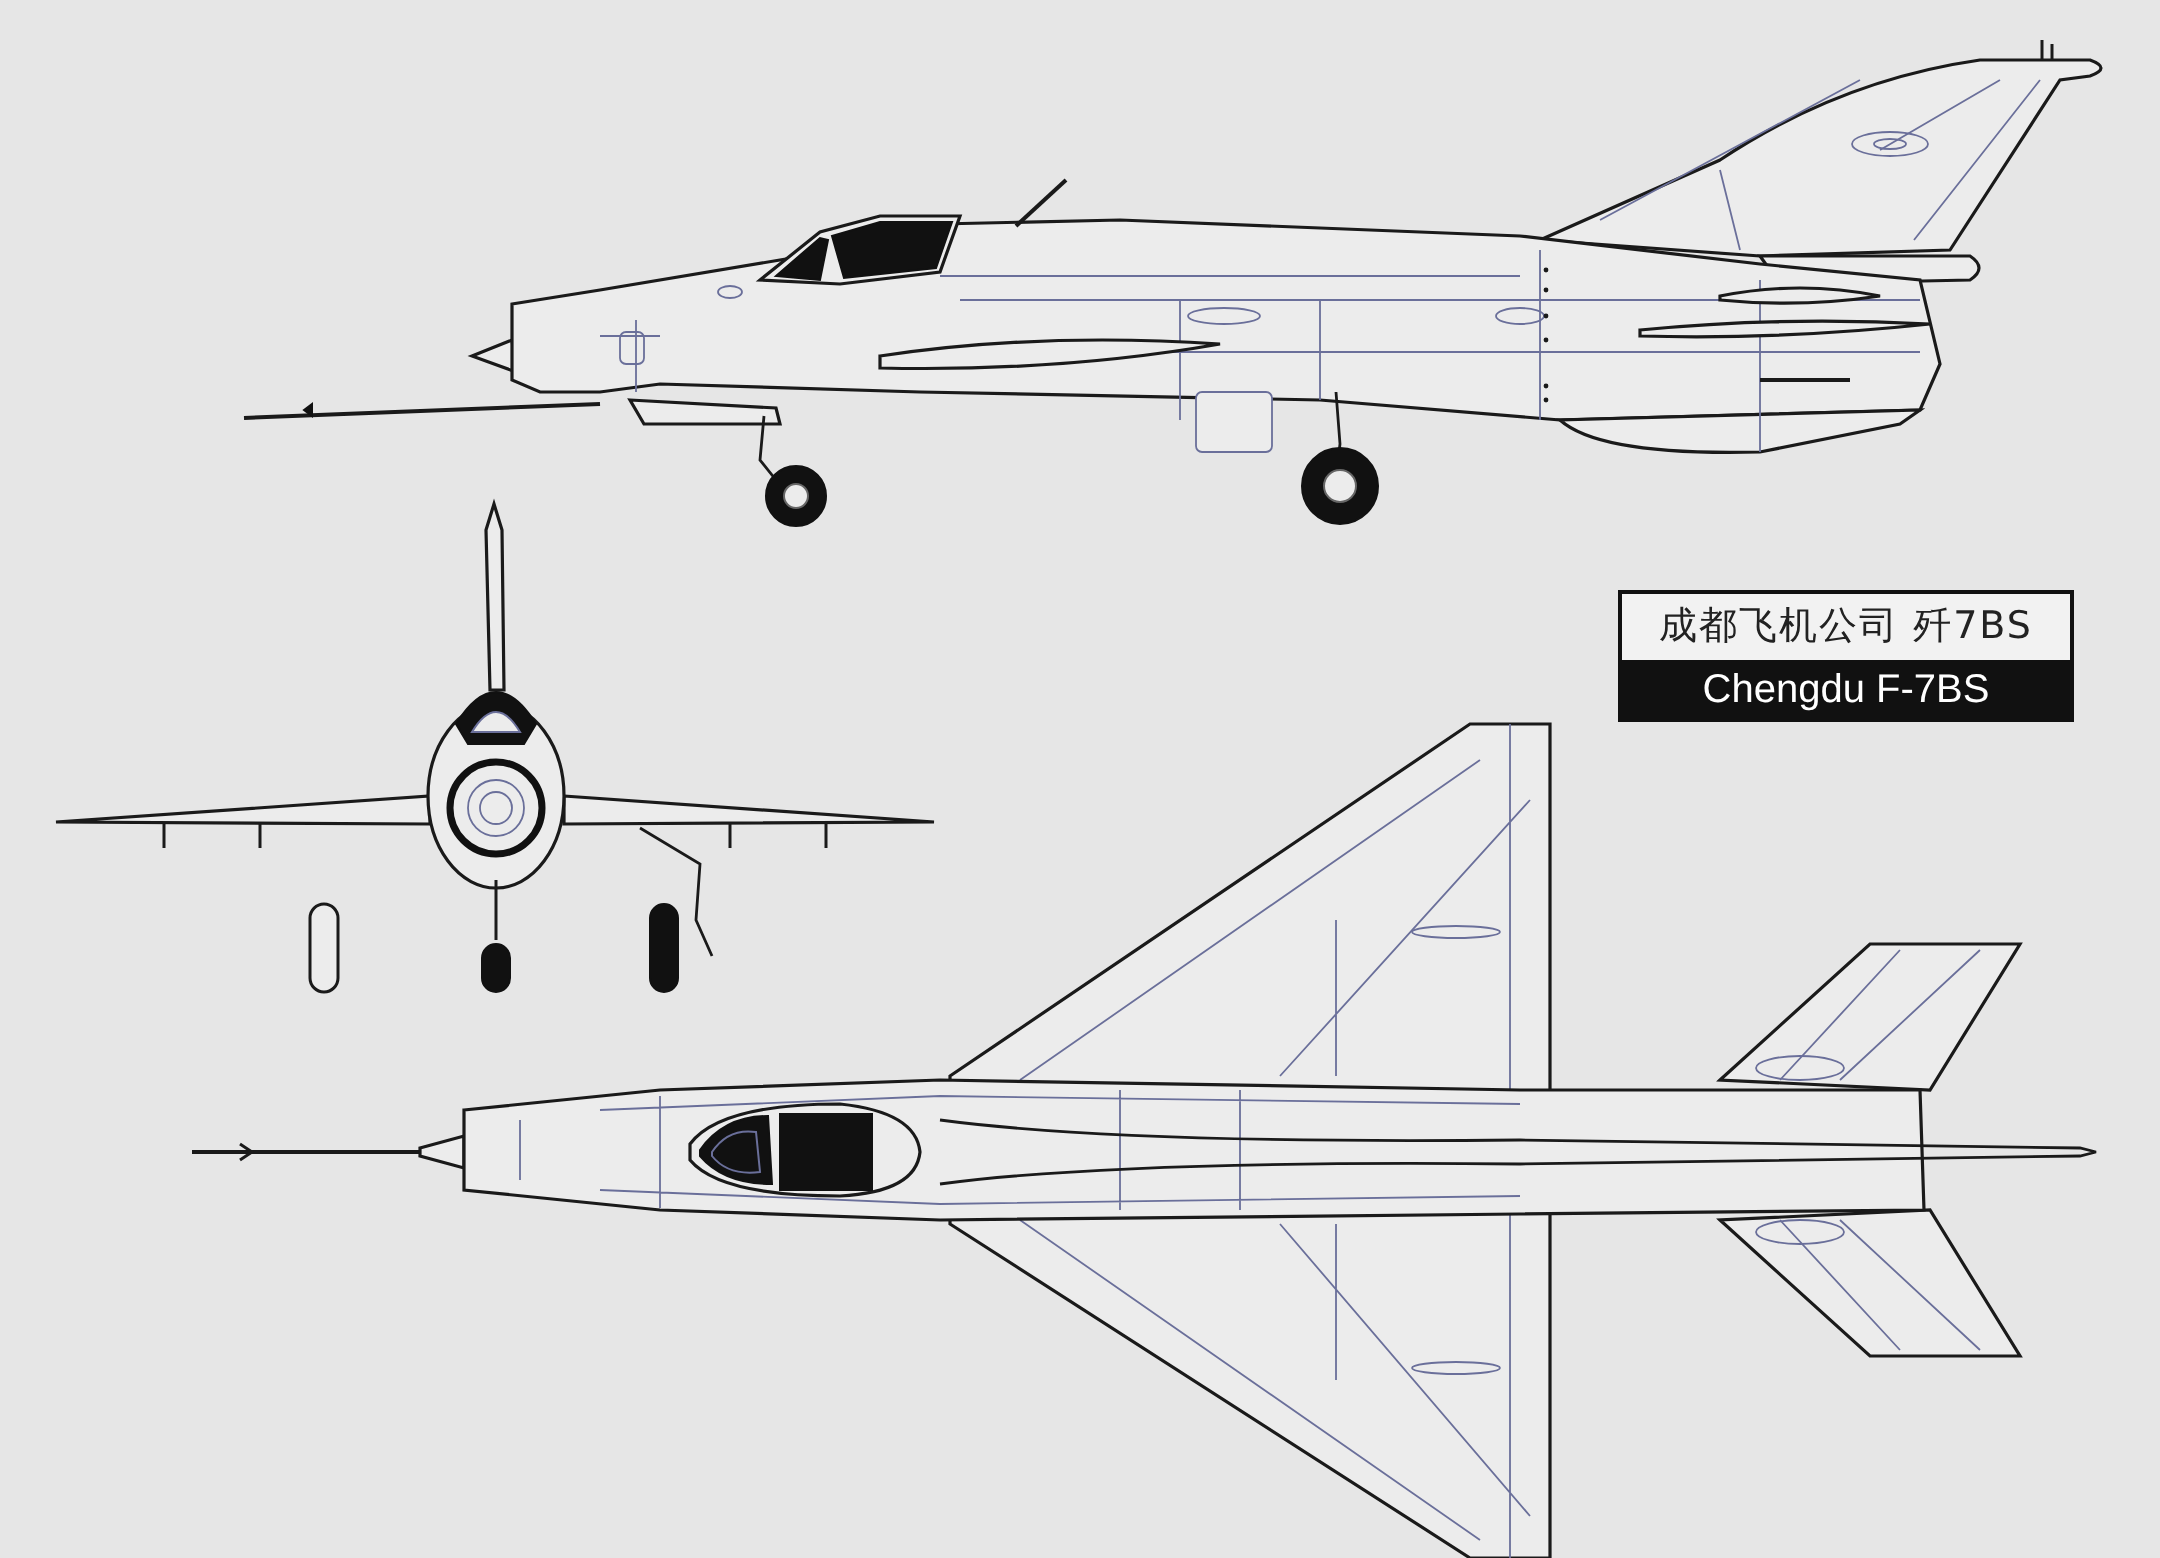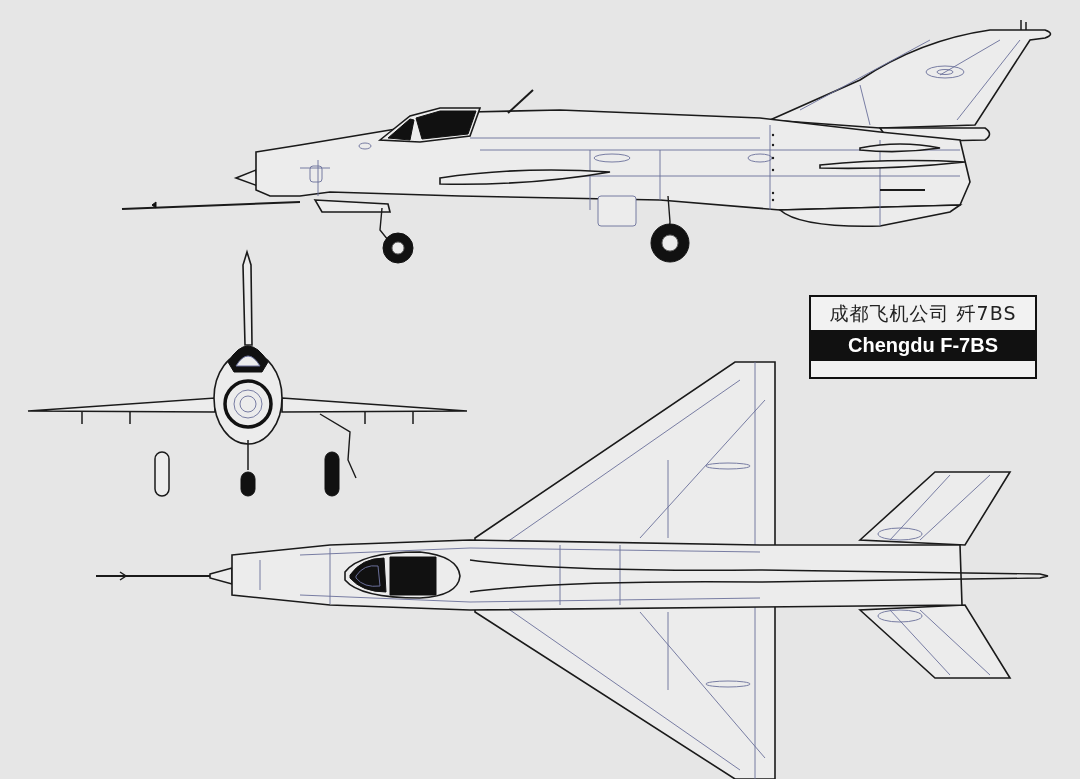--- a/index.html
+++ b/index.html
@@ -4,31 +4,31 @@
 <style>
   html, body { margin: 0; padding: 0; }
   body {
     width: 1080px; height: 779px; overflow: hidden;
     background: #e6e6e6;
     font-family: "Liberation Sans", sans-serif;
     position: relative;
   }
   .view { position: absolute; left: 0; top: 0; }
   .title-block {
-    position: absolute; left: 809px; top: 295px; width: 228px; height: 84px;
+    position: absolute; left: 809px; top: 295px; width: 228px; height: 66px;
     border: 2px solid #111; background: #f2f2f2; box-sizing: border-box;
   }
   .title-cn {
     height: 33px; line-height: 33px; text-align: center;
     font-family: "DejaVu Sans", sans-serif; font-size: 19px; color: #222;
     letter-spacing: 1px;
   }
   .title-en {
     height: 31px; line-height: 31px; text-align: center; background: #111; color: #fff;
-    font-weight: bold; font-size: 20px;
+    font-weight: normal; font-size: 20px;
   }
 </style>
 </head>
 <body>
 
 <svg class="view" width="1080" height="779" viewBox="0 0 1080 779">
   <defs>
     <style>
       .o { fill: #ececec; stroke: #1a1a1a; stroke-width: 1.6; }
       .ot { fill: none; stroke: #1a1a1a; stroke-width: 1.4; }

